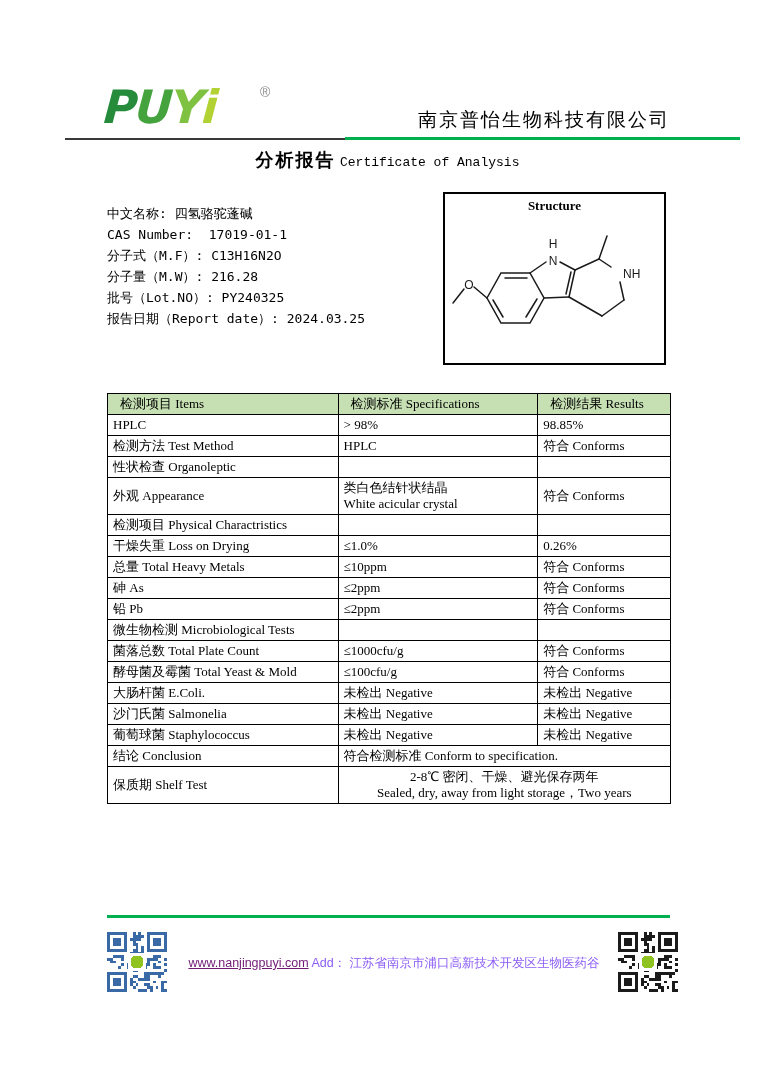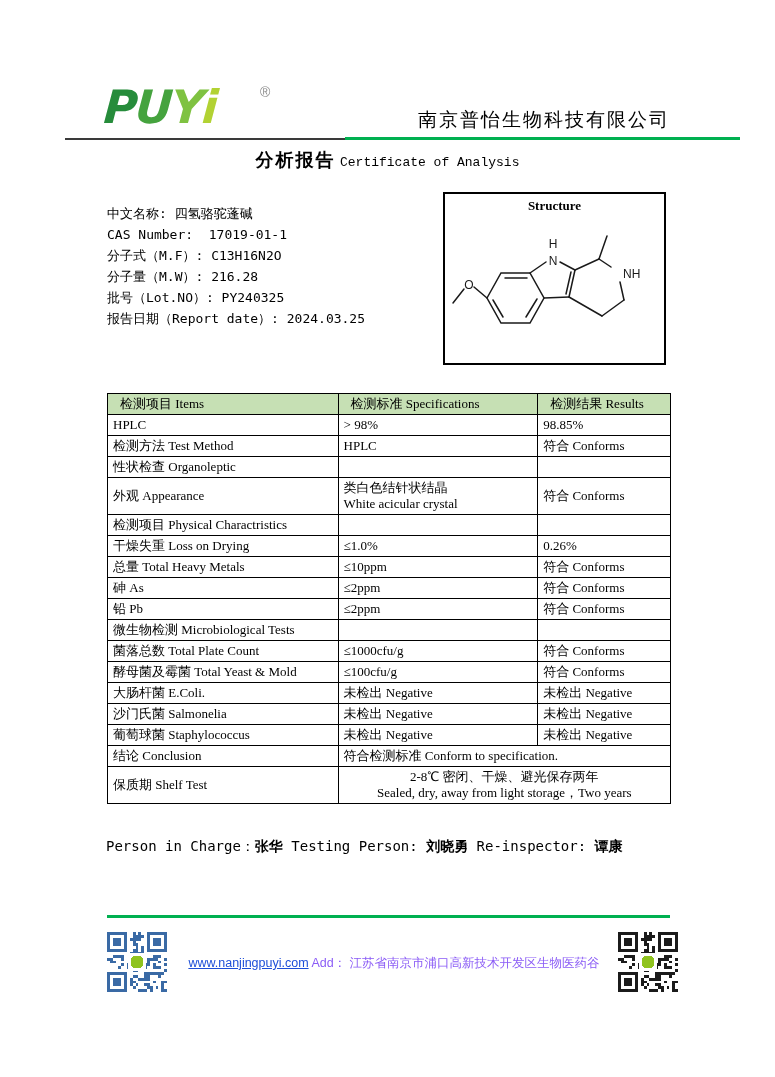--- a/index.html
+++ b/index.html
@@ -49,21 +49,21 @@
                font-family:"DejaVu Sans Mono", monospace; font-size:14px; white-space:nowrap; }
   .signature b { font-weight:700; }
 
   
   .footline { position:absolute; left:107px; top:915px; width:563px; height:3px; background:#00b050; }
   .qr { position:absolute; top:932px; width:60px; height:60px; }
   .qr-left { left:107px; } .qr-right { left:618px; }
   .qr svg { width:60px; height:60px; shape-rendering:crispEdges; }
   .foot-text { position:absolute; left:178px; top:955px; width:432px; text-align:center;
                font-size:12.5px; white-space:nowrap; }
-  .foot-text a { color:#1d4ed8; text-decoration:underline; }
+  .foot-text a { color:#701a75; text-decoration:underline; }
   .foot-text .addr { color:#8b5cf6; }
 </style>
 </head>
 <body>
 
 <div class="page">
 
   <div class="logo"><span class="l1">P</span><span class="l2">U</span><span class="l3">Y</span><span class="l4">i</span></div>
   <div class="regmark">®</div>
   <div class="company">南京普怡生物科技有限公司</div>
@@ -250,23 +250,20 @@
         <tr>
           <td>保质期 Shelf Test</td>
           <td colspan="2" class="center">
             <div>2-8℃ 密闭、干燥、避光保存两年</div>
             <div>Sealed, dry, away from light storage，Two years</div>
           </td>
         </tr>
       </tbody>
   </table>
 
-  <div class="signature">
-    <span>Person in Charge：</span><b>张华</b><span>  Testing Person: </span><b>刘晓勇</b><span> Re-inspector: </span><b>谭康</b>
-  </div>
 
   <div class="footline"></div>
   <div class="qr qr-left"><svg viewBox="0 0 21 21" xmlns="http://www.w3.org/2000/svg">
         <rect x="0" y="0" width="21" height="21" fill="#fff"></rect>
         <rect x="0" y="0" width="7" height="7" fill="#3a6aa5"></rect>
         <rect x="1" y="1" width="5" height="5" fill="#fff"></rect>
         <rect x="2" y="2" width="3" height="3" fill="#3a6aa5"></rect>
         <rect x="14" y="0" width="7" height="7" fill="#3a6aa5"></rect>
         <rect x="15" y="1" width="5" height="5" fill="#fff"></rect>
         <rect x="16" y="2" width="3" height="3" fill="#3a6aa5"></rect>

